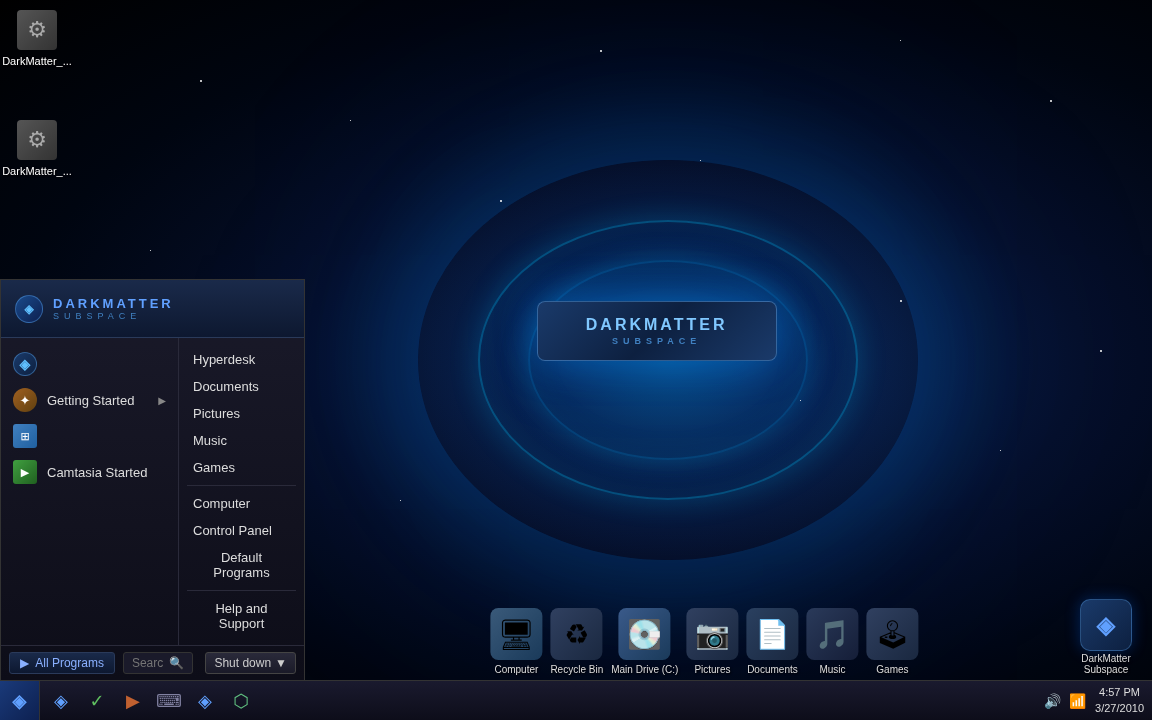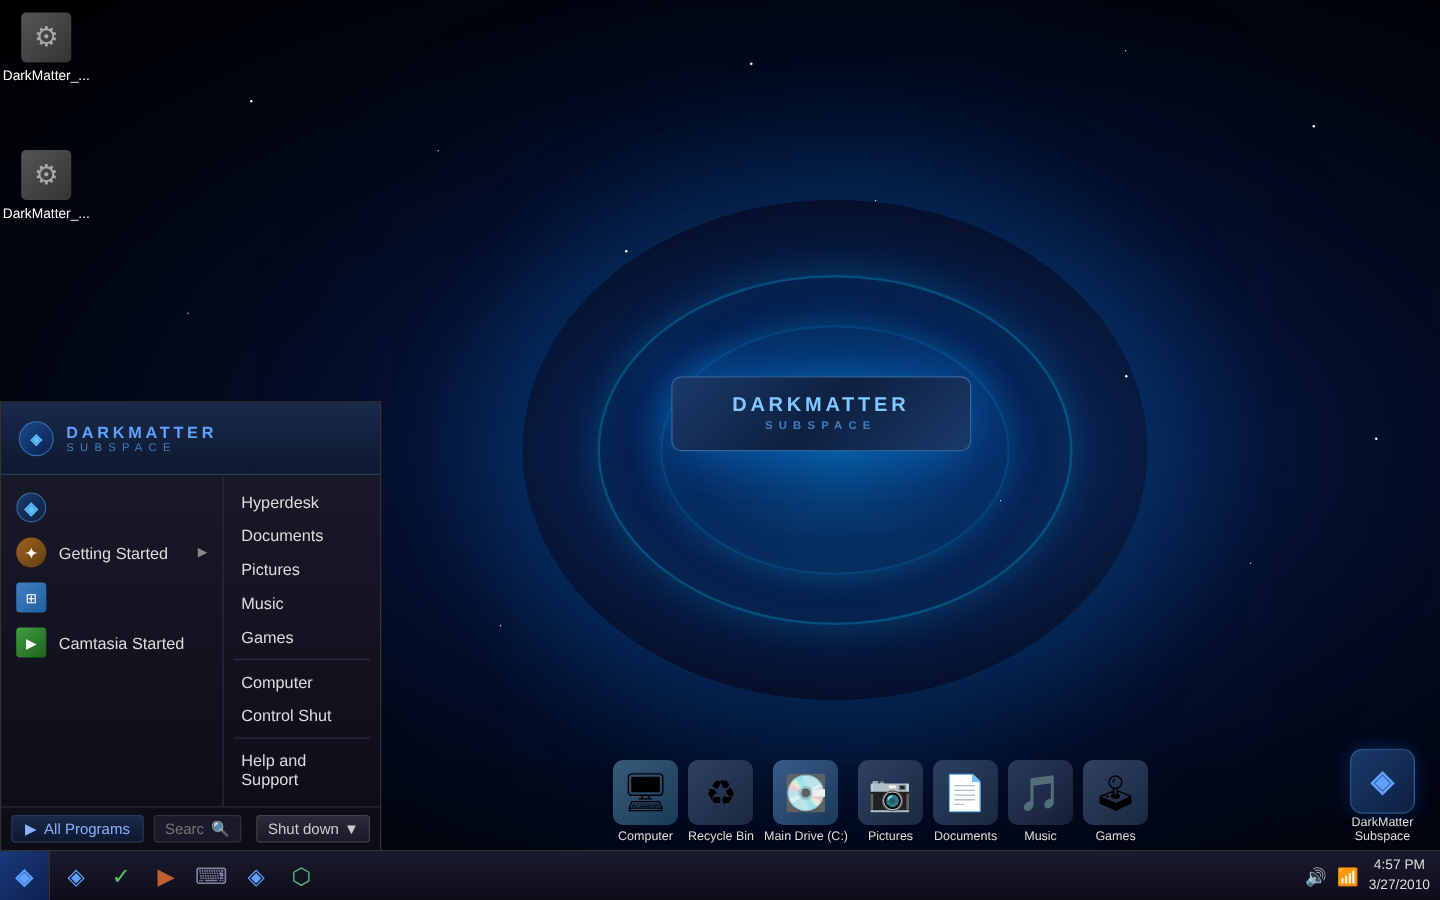--- a/index.html
+++ b/index.html
@@ -304,20 +304,21 @@
       color: #888;
     }
 
     .right-menu-item {
       display: flex;
       align-items: center;
       padding: 6px 14px;
       cursor: pointer;
       color: #ddd;
       font-size: 13px;
+      text-align: center;
     }
 
     .start-menu-footer {
       border-top: 1px solid #2a2a3a;
       padding: 6px 8px;
       display: flex;
       justify-content: space-between;
       align-items: center;
     }
 
@@ -519,21 +520,24 @@
           <span>Music</span>
         </div>
         <div class="right-menu-item">
           <span>Games</span>
         </div>
         <div class="right-separator"></div>
         <div class="right-menu-item">
           <span>Computer</span>
         </div>
         <div class="right-menu-item">
-          <span>Control Shut</span>
+          <span>Control Panel</span>
+        </div>
+        <div class="right-menu-item">
+          <span>Default Programs</span>
         </div>
         <div class="right-separator"></div>
         <div class="right-menu-item">
           <span>Help and Support</span>
         </div>
       </div>
     </div>
 
     <div class="start-menu-footer">
       <div class="all-programs-btn">

